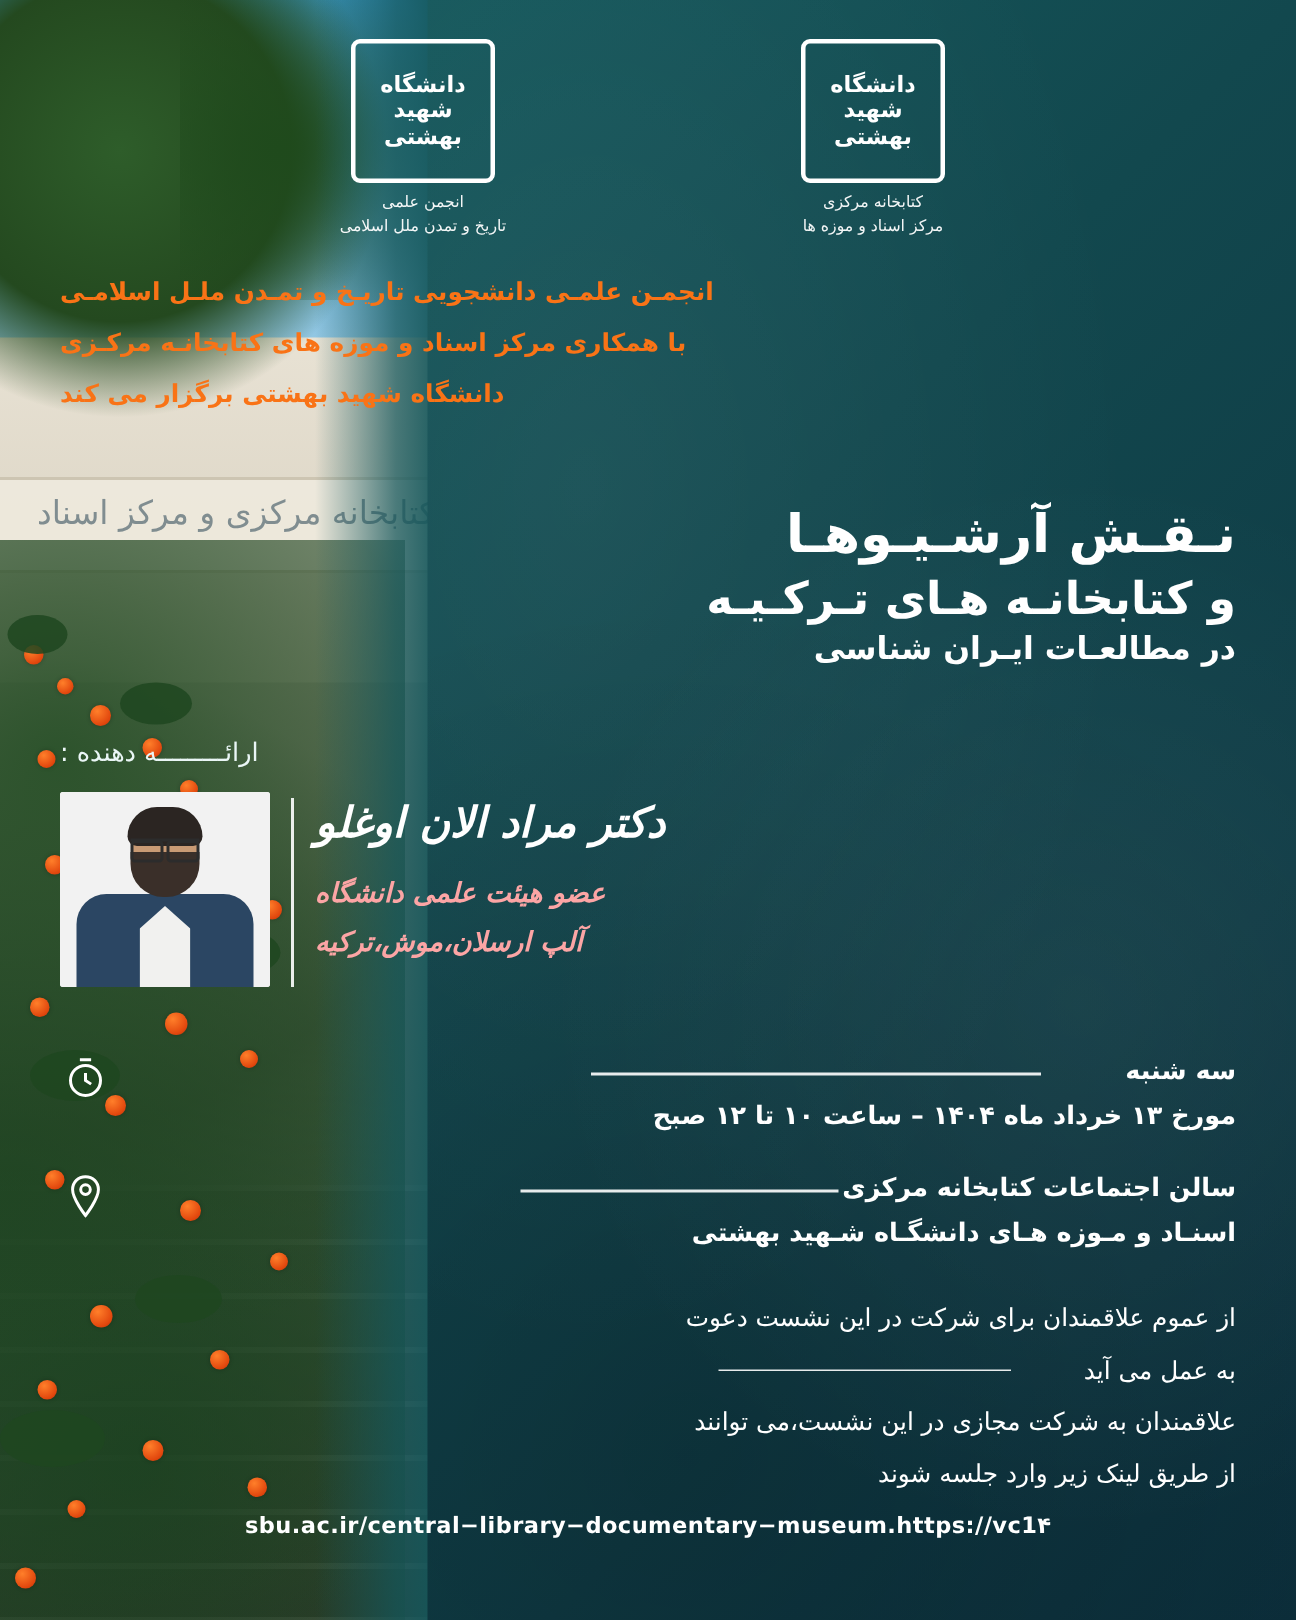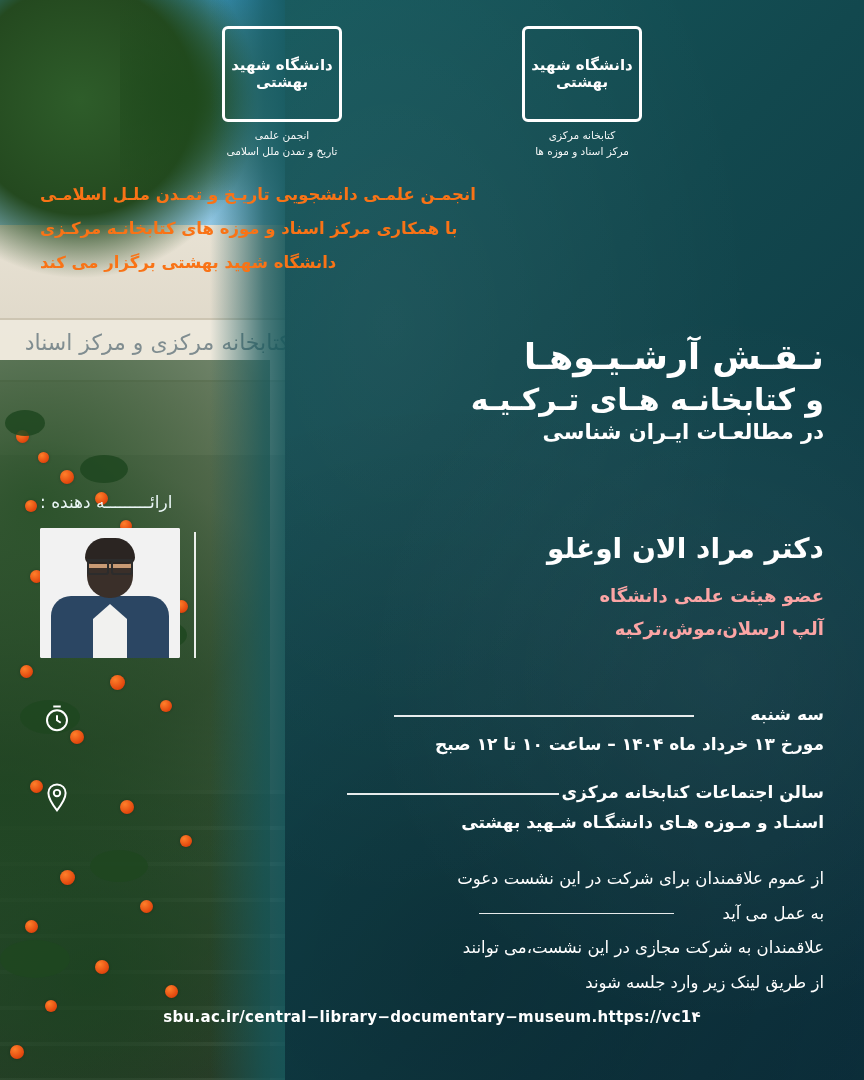--- a/index.html
+++ b/index.html
@@ -123,21 +123,21 @@
   }
 
   
   .logos {
     position: absolute; top: 26px; right: 0; left: 0;
     display: flex; justify-content: center; gap: 130px;
     align-items: flex-start;
   }
   .logo-block { width: 170px; text-align: center; color: #fff; }
   .logo-mark {
-    width: 120px; height: 96px; margin: 0 auto 6px auto;
+    width: 96px; height: 96px; margin: 0 auto 6px auto;
     position: relative;
   }
   .logo-mark .frame {
     position: absolute; inset: 0;
     border: 3px solid #ffffff;
     border-radius: 6px;
   }
   .logo-mark .calligraphy {
     position: absolute; inset: 8px;
     display: flex; align-items: center; justify-content: center;
@@ -218,21 +218,21 @@
     background: #2b4663;
   }
   .sp-shirt {
     position: absolute; left: 50%; bottom: 0; transform: translateX(-50%);
     width: 34px; height: 54px; background: #f1f1ef;
     clip-path: polygon(50% 0, 100% 28%, 100% 100%, 0 100%, 0 28%);
   }
   .speaker-divider {
     width: 2px; background: #ffffff; align-self: stretch; opacity: .9; margin-top: 4px;
   }
-  .speaker-text { flex: 1; text-align: right; padding-top: 4px; }
+  .speaker-text { flex: 1; text-align: left; padding-top: 4px; font-style: italic; }
   .speaker-name { font-size: 28px; font-weight: 800; letter-spacing: .5px; margin-bottom: 14px; }
   .speaker-aff { font-size: 18px; line-height: 1.85; font-weight: 600; color: #fca5a5; }
 
   
   .detail-row {
     position: absolute; right: 40px; left: 40px;
     display: flex; flex-direction: row-reverse; align-items: flex-start; gap: 14px; margin-top: 14px;
   }
   .detail-icon {
     flex: 0 0 34px; width: 34px; height: 40px;

